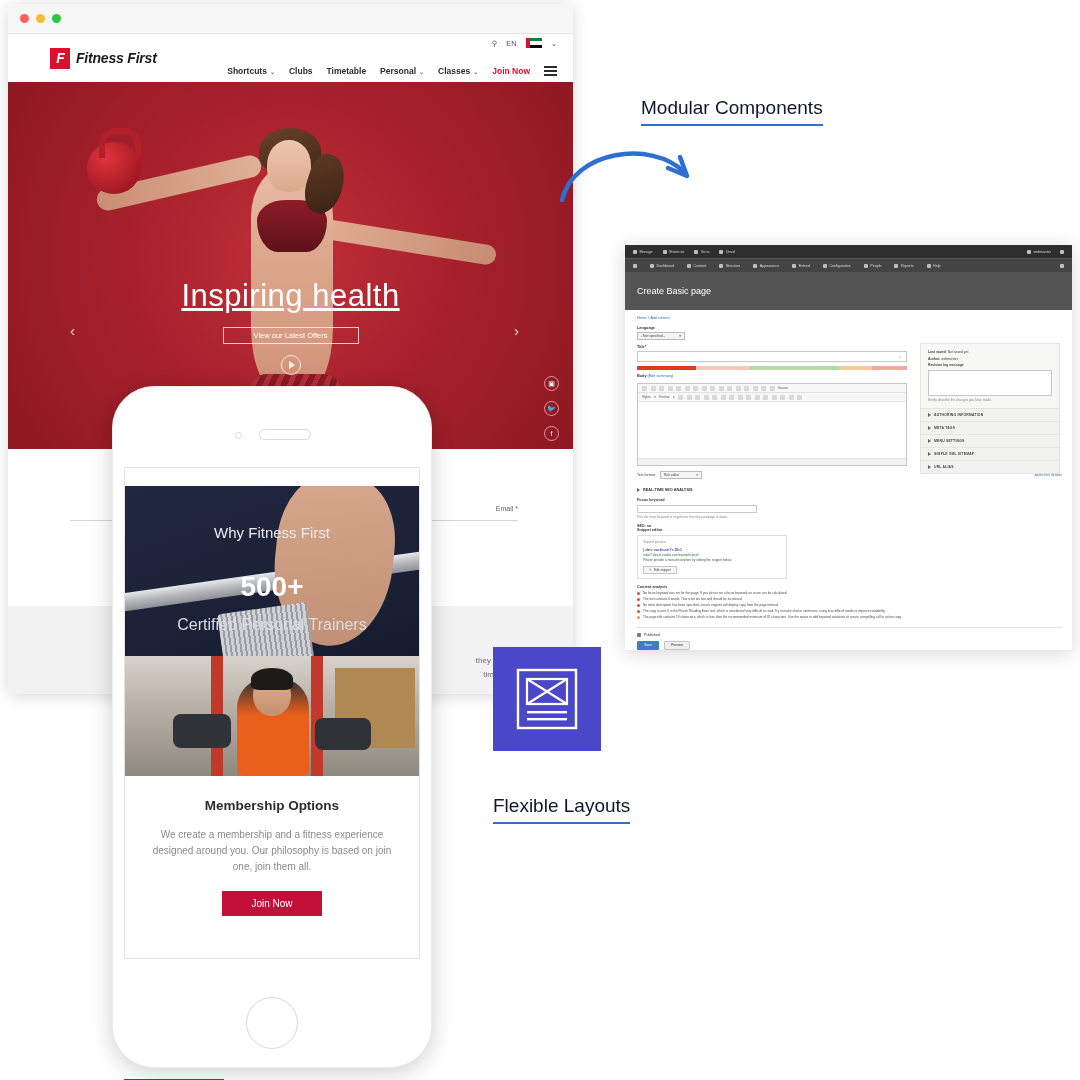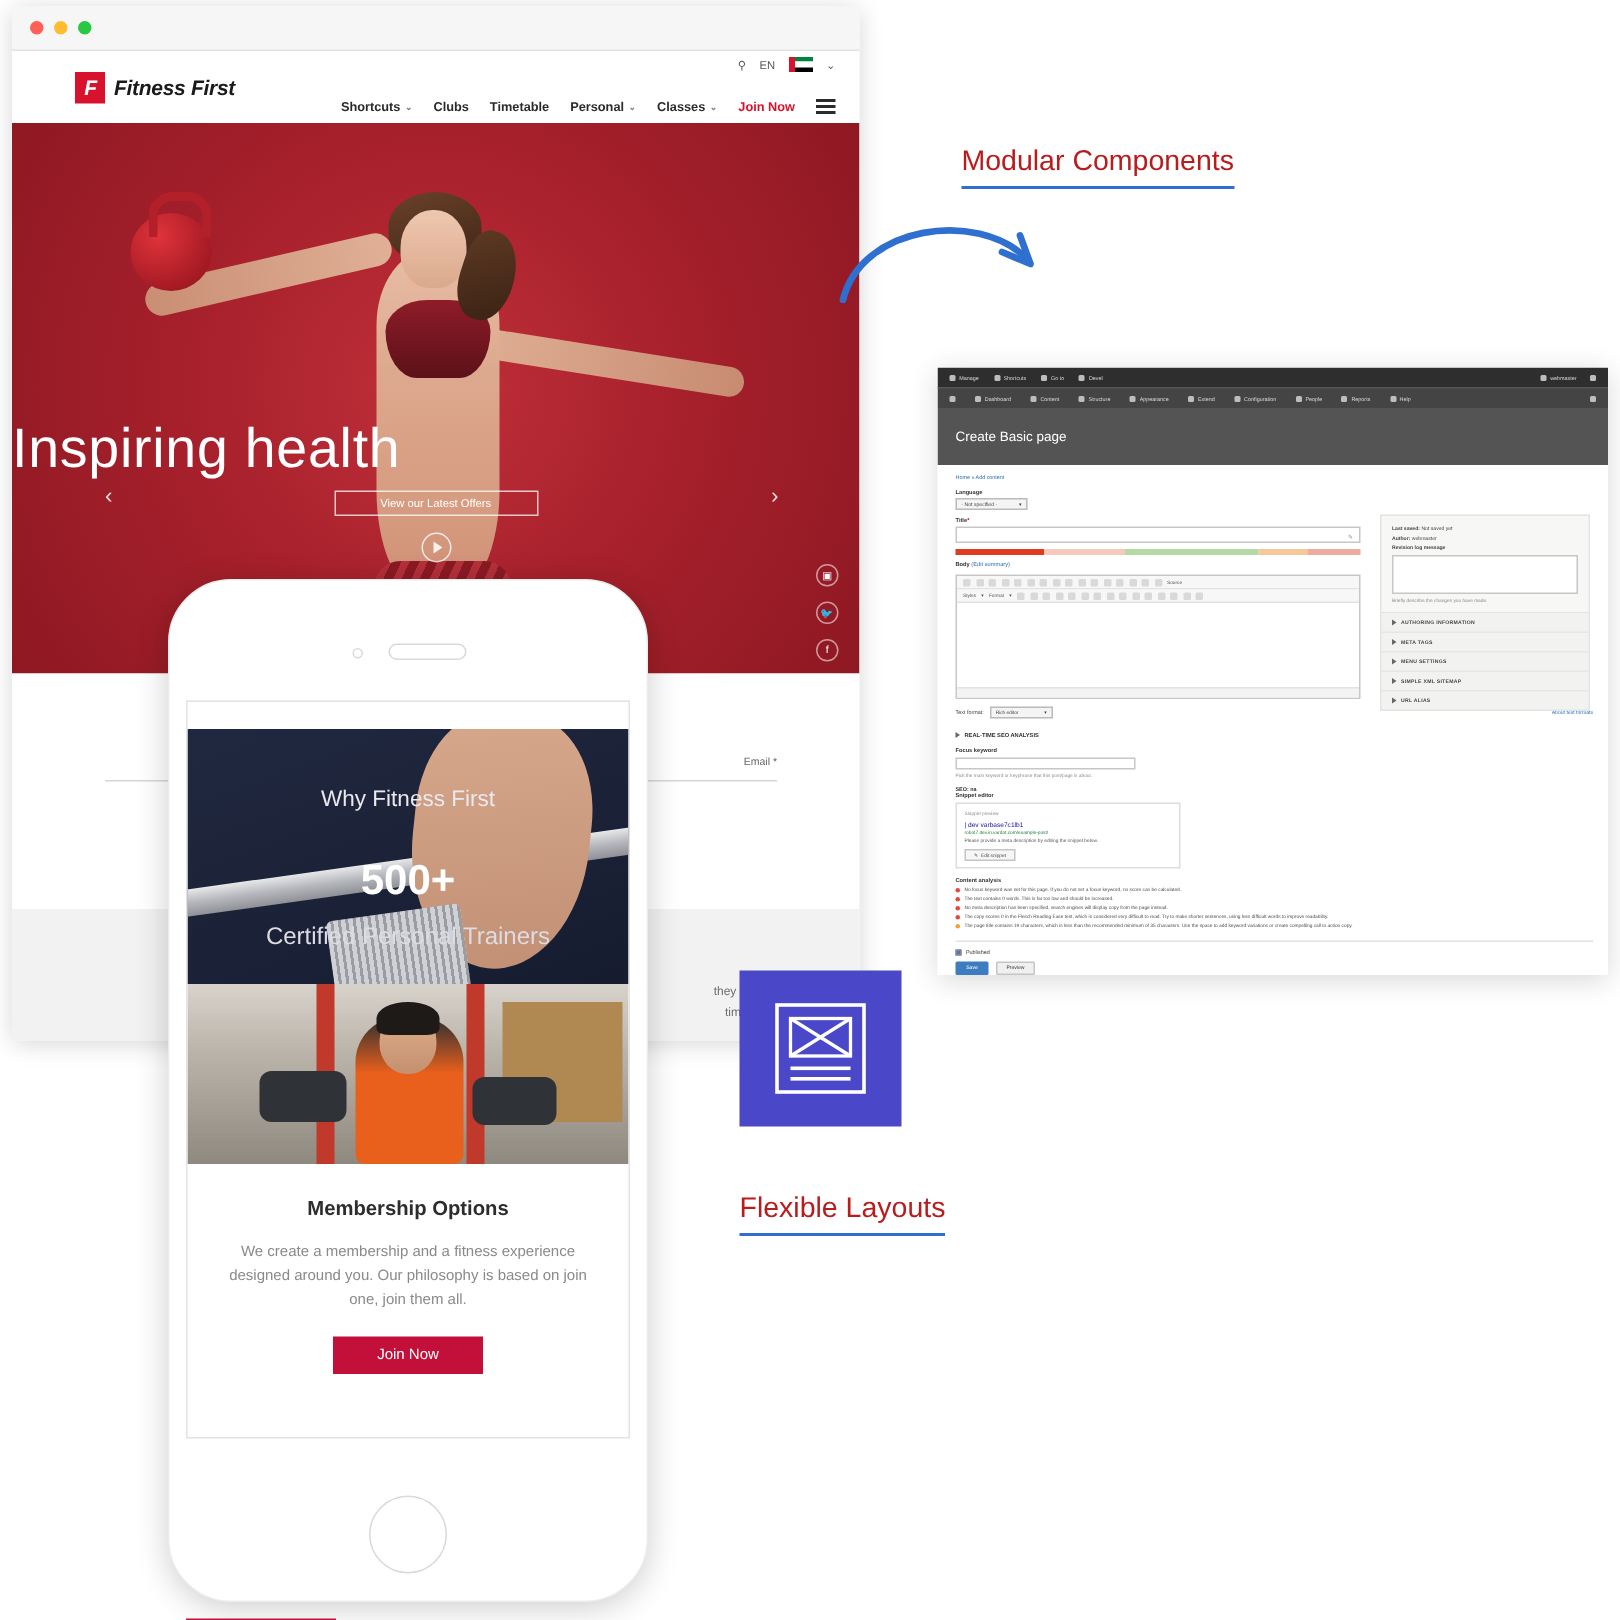--- a/index.html
+++ b/index.html
@@ -115,22 +115,22 @@
     background: linear-gradient(150deg,#5e3a23,#3a2215);
     border-radius: 40% 60% 50% 50%; transform: rotate(18deg);
   }
   .shorts {
     position:absolute; left:168px; top:292px; width:92px; height:75px;
     background: repeating-linear-gradient(115deg,#8b1a24 0 6px,#b4303a 6px 11px);
     border-radius: 18px 18px 4px 4px;
   }
 
   .hero-title {
-    position:absolute; left:0; right:0; top:196px; text-align:left;
-    color:#fff; font-size: 37px; font-weight:300; letter-spacing:0.5px;
+    position:absolute; left:0; right:0; top:196px; text-align:center;
+    color:#fff; font-size: 31px; font-weight:300; letter-spacing:0.5px;text-decoration:underline;
   }
   .hero-cta {
     position:absolute; left:50%; transform:translateX(-50%); top:245px;
     width: 136px; height:17px; border:1px solid rgba(255,255,255,.75);
     color:#fff; font-size:7.5px; display:flex; align-items:center; justify-content:center;
   }
   .play {
     position:absolute; left:50%; transform:translateX(-50%); top:273px;
     width:20px;height:20px;border:1.2px solid rgba(255,255,255,.8); border-radius:50%;
     display:flex;align-items:center;justify-content:center;
@@ -259,21 +259,21 @@
   .dside-top{ background:#f7f7f6; border:1px solid #e4e4e2; padding:6px 7px; }
   .sline{font-size:3.4px;color:#444;margin-bottom:2.5px;}
   .sbold{font-weight:700;}
   .starea{width:100%;height:26px;border:1px solid #c7c7c7;background:#fff;margin-top:2px;}
   .accord{ background:#f2f2f0; border:1px solid #e4e4e2; border-top:none;}
   .acitem{ padding:4px 7px; font-size:3.4px; font-weight:700; color:#444; letter-spacing:.2px;
      border-bottom:1px solid #e6e6e4; display:flex; align-items:center; gap:3px;}
   .acitem:last-child{border-bottom:none;}
 
   
-  .anno{ position:absolute; color:#b91c1c; font-size:19px; font-weight:400; padding-bottom:5px;}
+  .anno{ position:absolute; color:#0f172a; font-size:19px; font-weight:400; padding-bottom:5px;}
   .anno.modular{ left:641px; top:97px; border-bottom:2.5px solid #2f6fd0;}
   .anno.flexible{ left:493px; top:795px; border-bottom:2.5px solid #2f6fd0;}
   .arrowsvg{ position:absolute; left:556px; top:132px; }
   .tile{ position:absolute; left:493px; top:647px; width:108px; height:104px; background:#4b47c9;
     display:flex; align-items:center; justify-content:center;}
 </style>
 </head>
 <body>
 
 <div class="stage">

